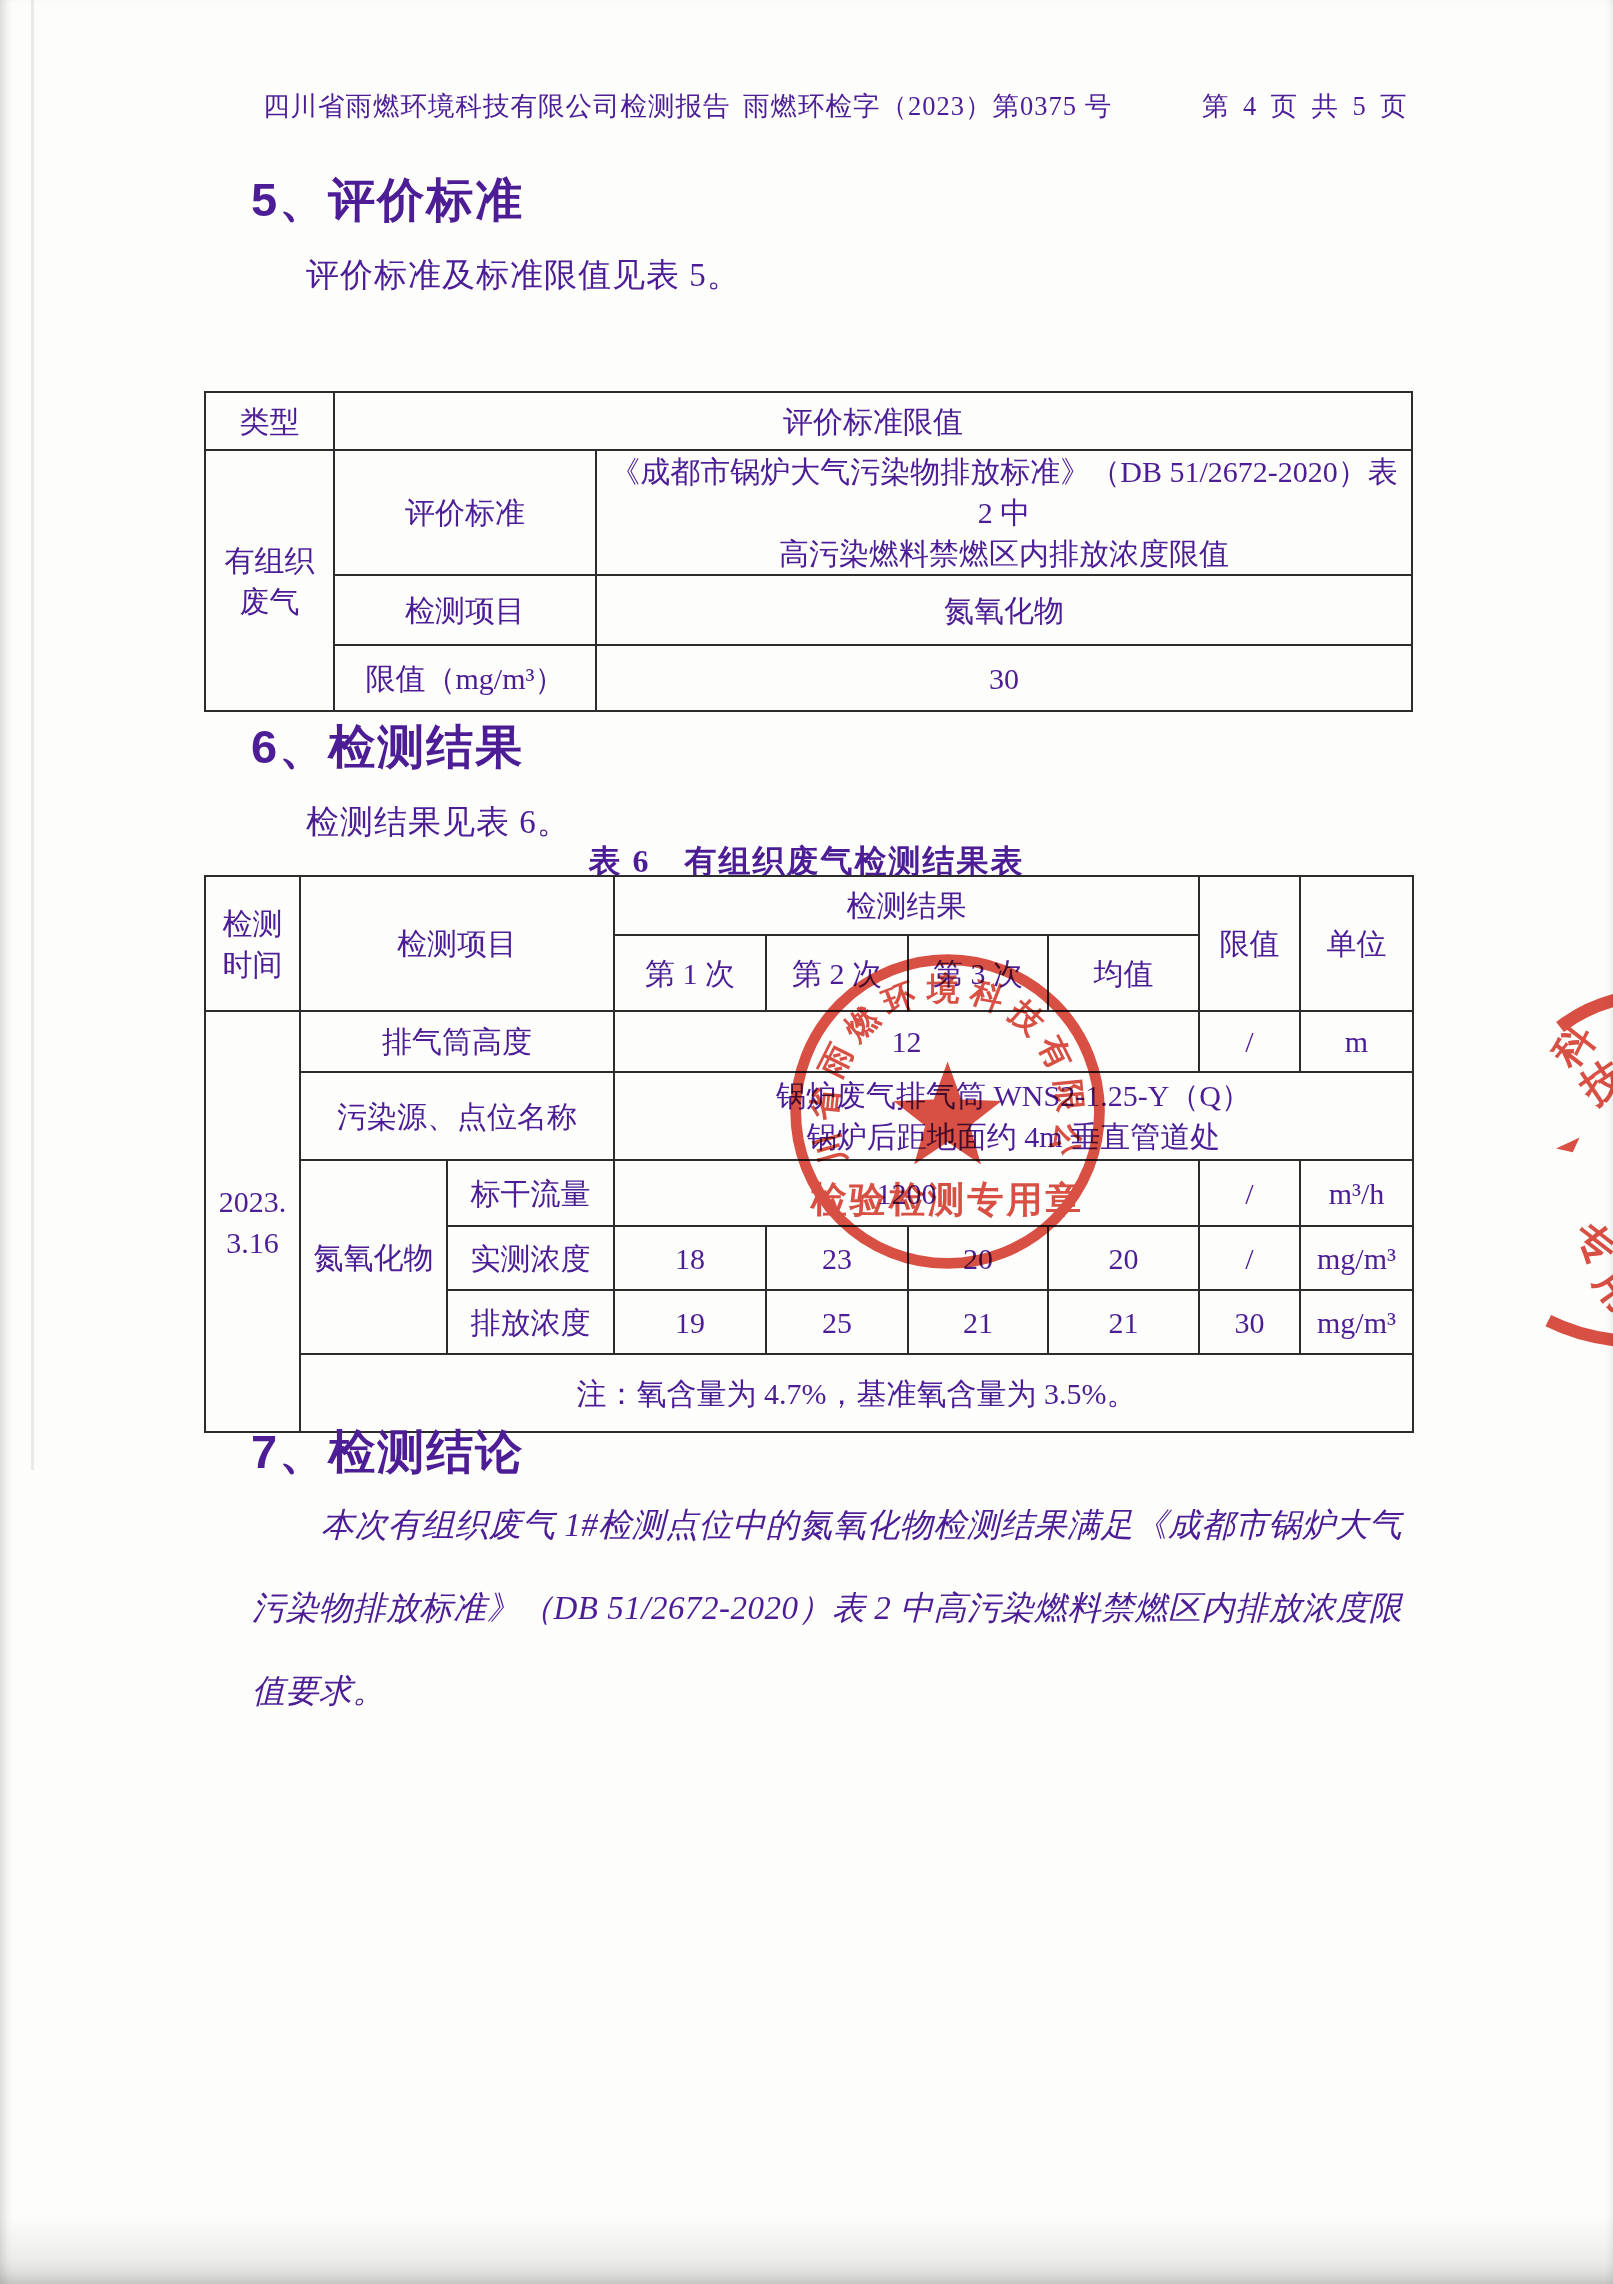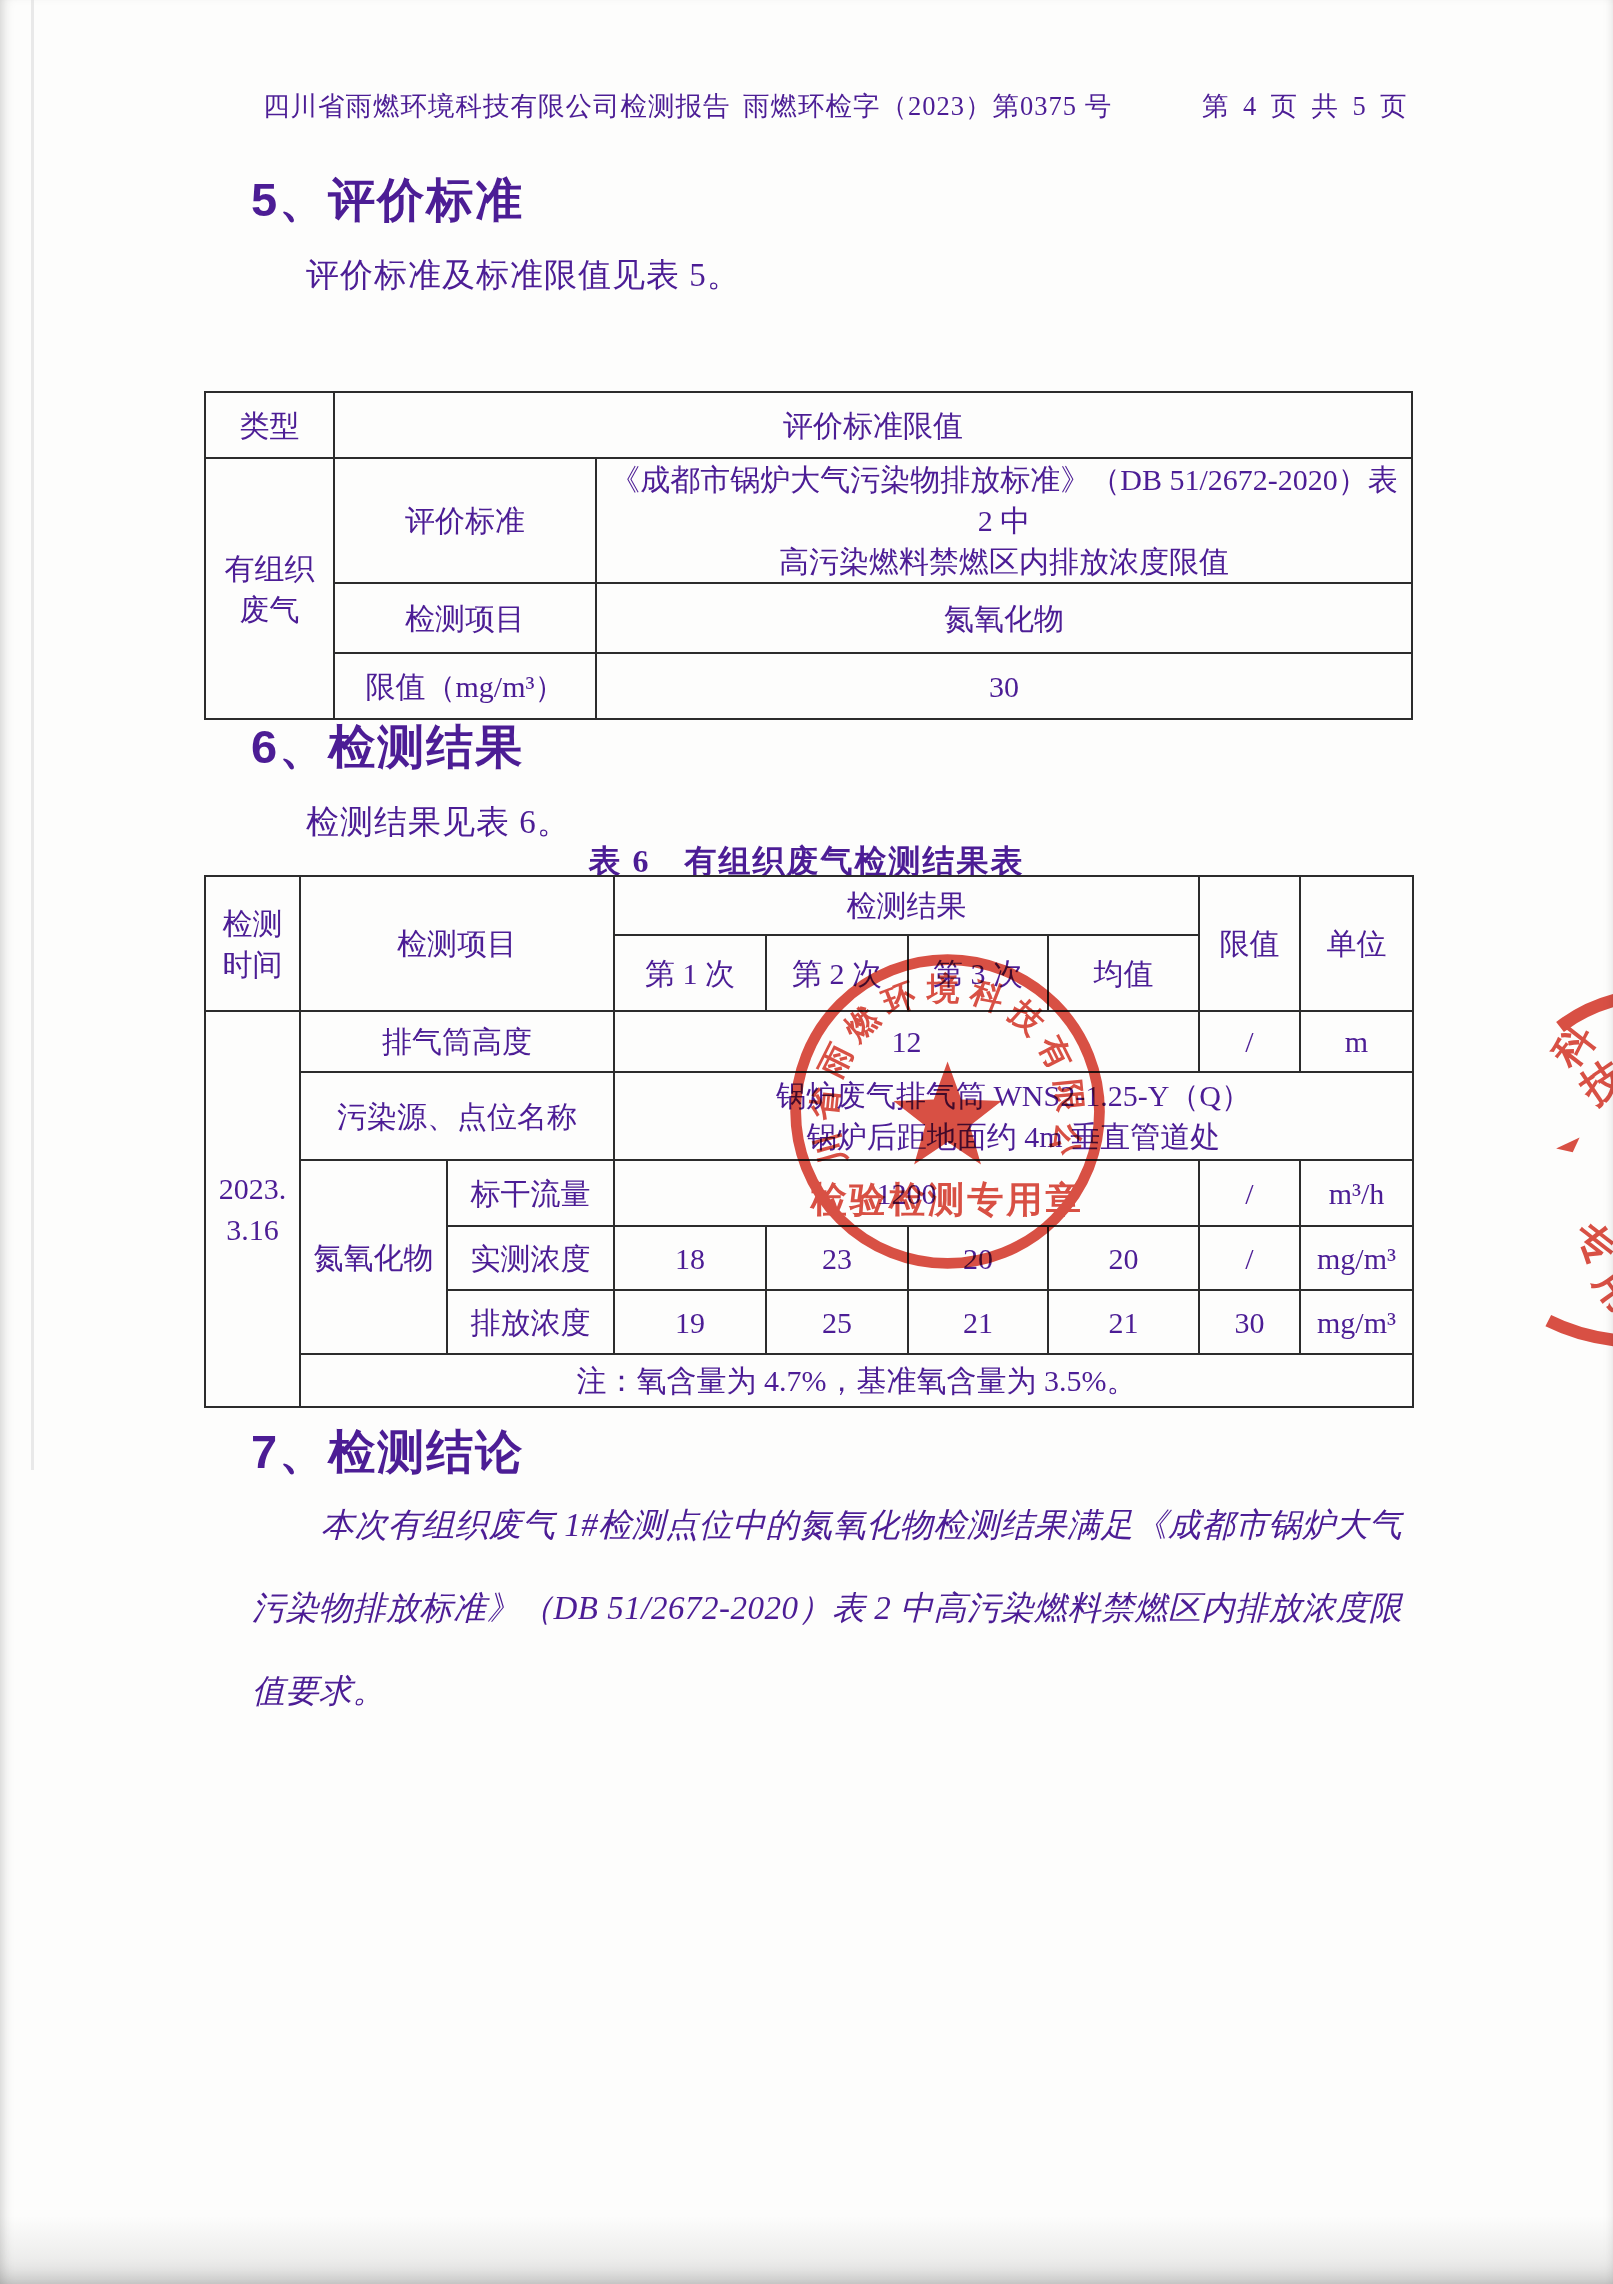--- a/index.html
+++ b/index.html
@@ -51,21 +51,21 @@
   <div class="abs sec-h" style="left:251px;top:169px;">5、评价标准</div>
   <div class="abs para" style="left:306px;top:253px;">评价标准及标准限值见表 5。</div>
 
   <table class="t abs" style="left:204px;top:391px;">
     <colgroup>
         <col style="width:129px">
         <col style="width:262px">
         <col style="width:816px">
       </colgroup>
     <tbody>
-        <tr style="height:66px">
+        <tr style="height:58px">
       <td>类型</td>
       <td colspan="2">评价标准限值</td>
     </tr>
     <tr style="height:108px">
       <td rowspan="3" class="two-line">
         <div>有组织</div>
         <div>废气</div>
       </td>
       <td>评价标准</td>
       <td class="two-line">
@@ -152,21 +152,21 @@
     </tr>
     <tr style="height:64px">
       <td>排放浓度</td>
       <td>19</td>
       <td>25</td>
       <td>21</td>
       <td>21</td>
       <td>30</td>
       <td>mg/m³</td>
     </tr>
-    <tr style="height:53px">
+    <tr style="height:78px">
       <td colspan="8">注：氧含量为 4.7%，基准氧含量为 3.5%。</td>
     </tr>
   </tbody>
     </table>
 
   <div class="abs sec-h" style="left:251px;top:1421px;">7、检测结论</div>
   <div class="abs concl">
     <div class="indent">本次有组织废气 1#检测点位中的氮氧化物检测结果满足《成都市锅炉大气</div>
     <div>污染物排放标准》（DB 51/2672-2020）表 2 中高污染燃料禁燃区内排放浓度限</div>
     <div>值要求。</div>

